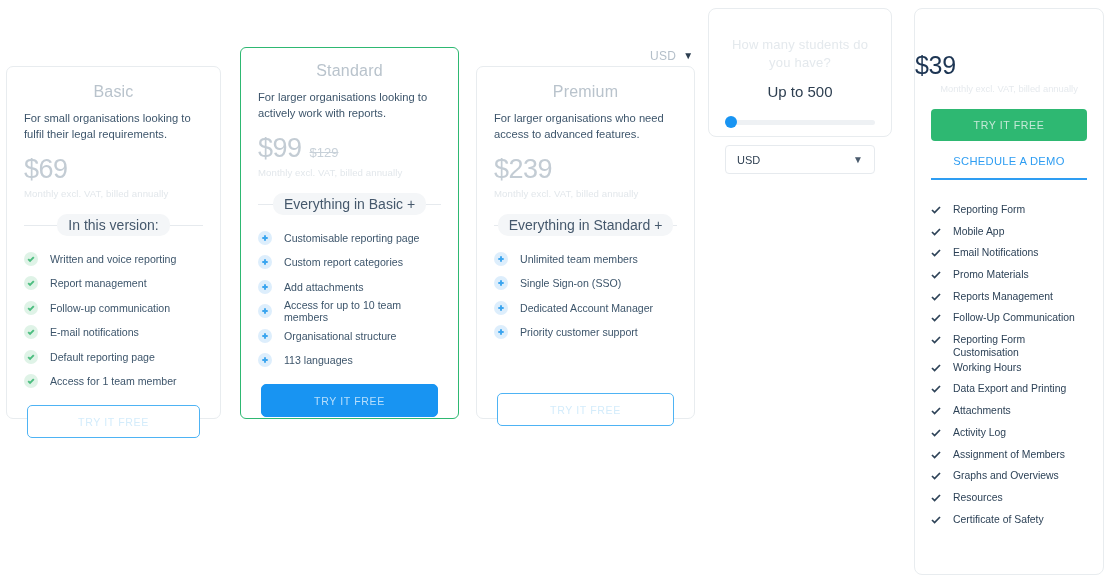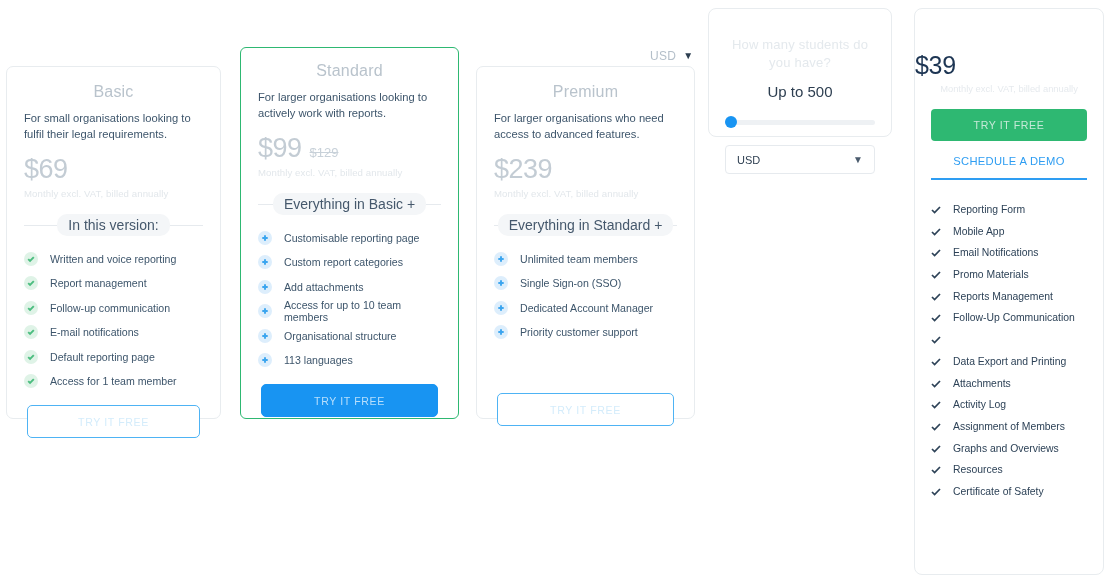--- a/index.html
+++ b/index.html
@@ -537,20 +537,27 @@
       <li>
           <span class="tick"><svg viewBox="0 0 10 10">
               <polyline points="1,5 3.6,7.6 9,2"></polyline>
             </svg></span>
           <span>Follow-Up Communication</span>
         </li>
       <li>
           <span class="tick"><svg viewBox="0 0 10 10">
               <polyline points="1,5 3.6,7.6 9,2"></polyline>
             </svg></span>
+          <span>Reporting Form Customisation</span>
+        </li>
+      <li>
+          <span class="tick"><svg viewBox="0 0 10 10">
+              <polyline points="1,5 3.6,7.6 9,2"></polyline>
+            </svg></span>
+          <span>Working Hours</span>
         </li>
       <li>
           <span class="tick"><svg viewBox="0 0 10 10">
               <polyline points="1,5 3.6,7.6 9,2"></polyline>
             </svg></span>
           <span>Data Export and Printing</span>
         </li>
       <li>
           <span class="tick"><svg viewBox="0 0 10 10">
               <polyline points="1,5 3.6,7.6 9,2"></polyline>

